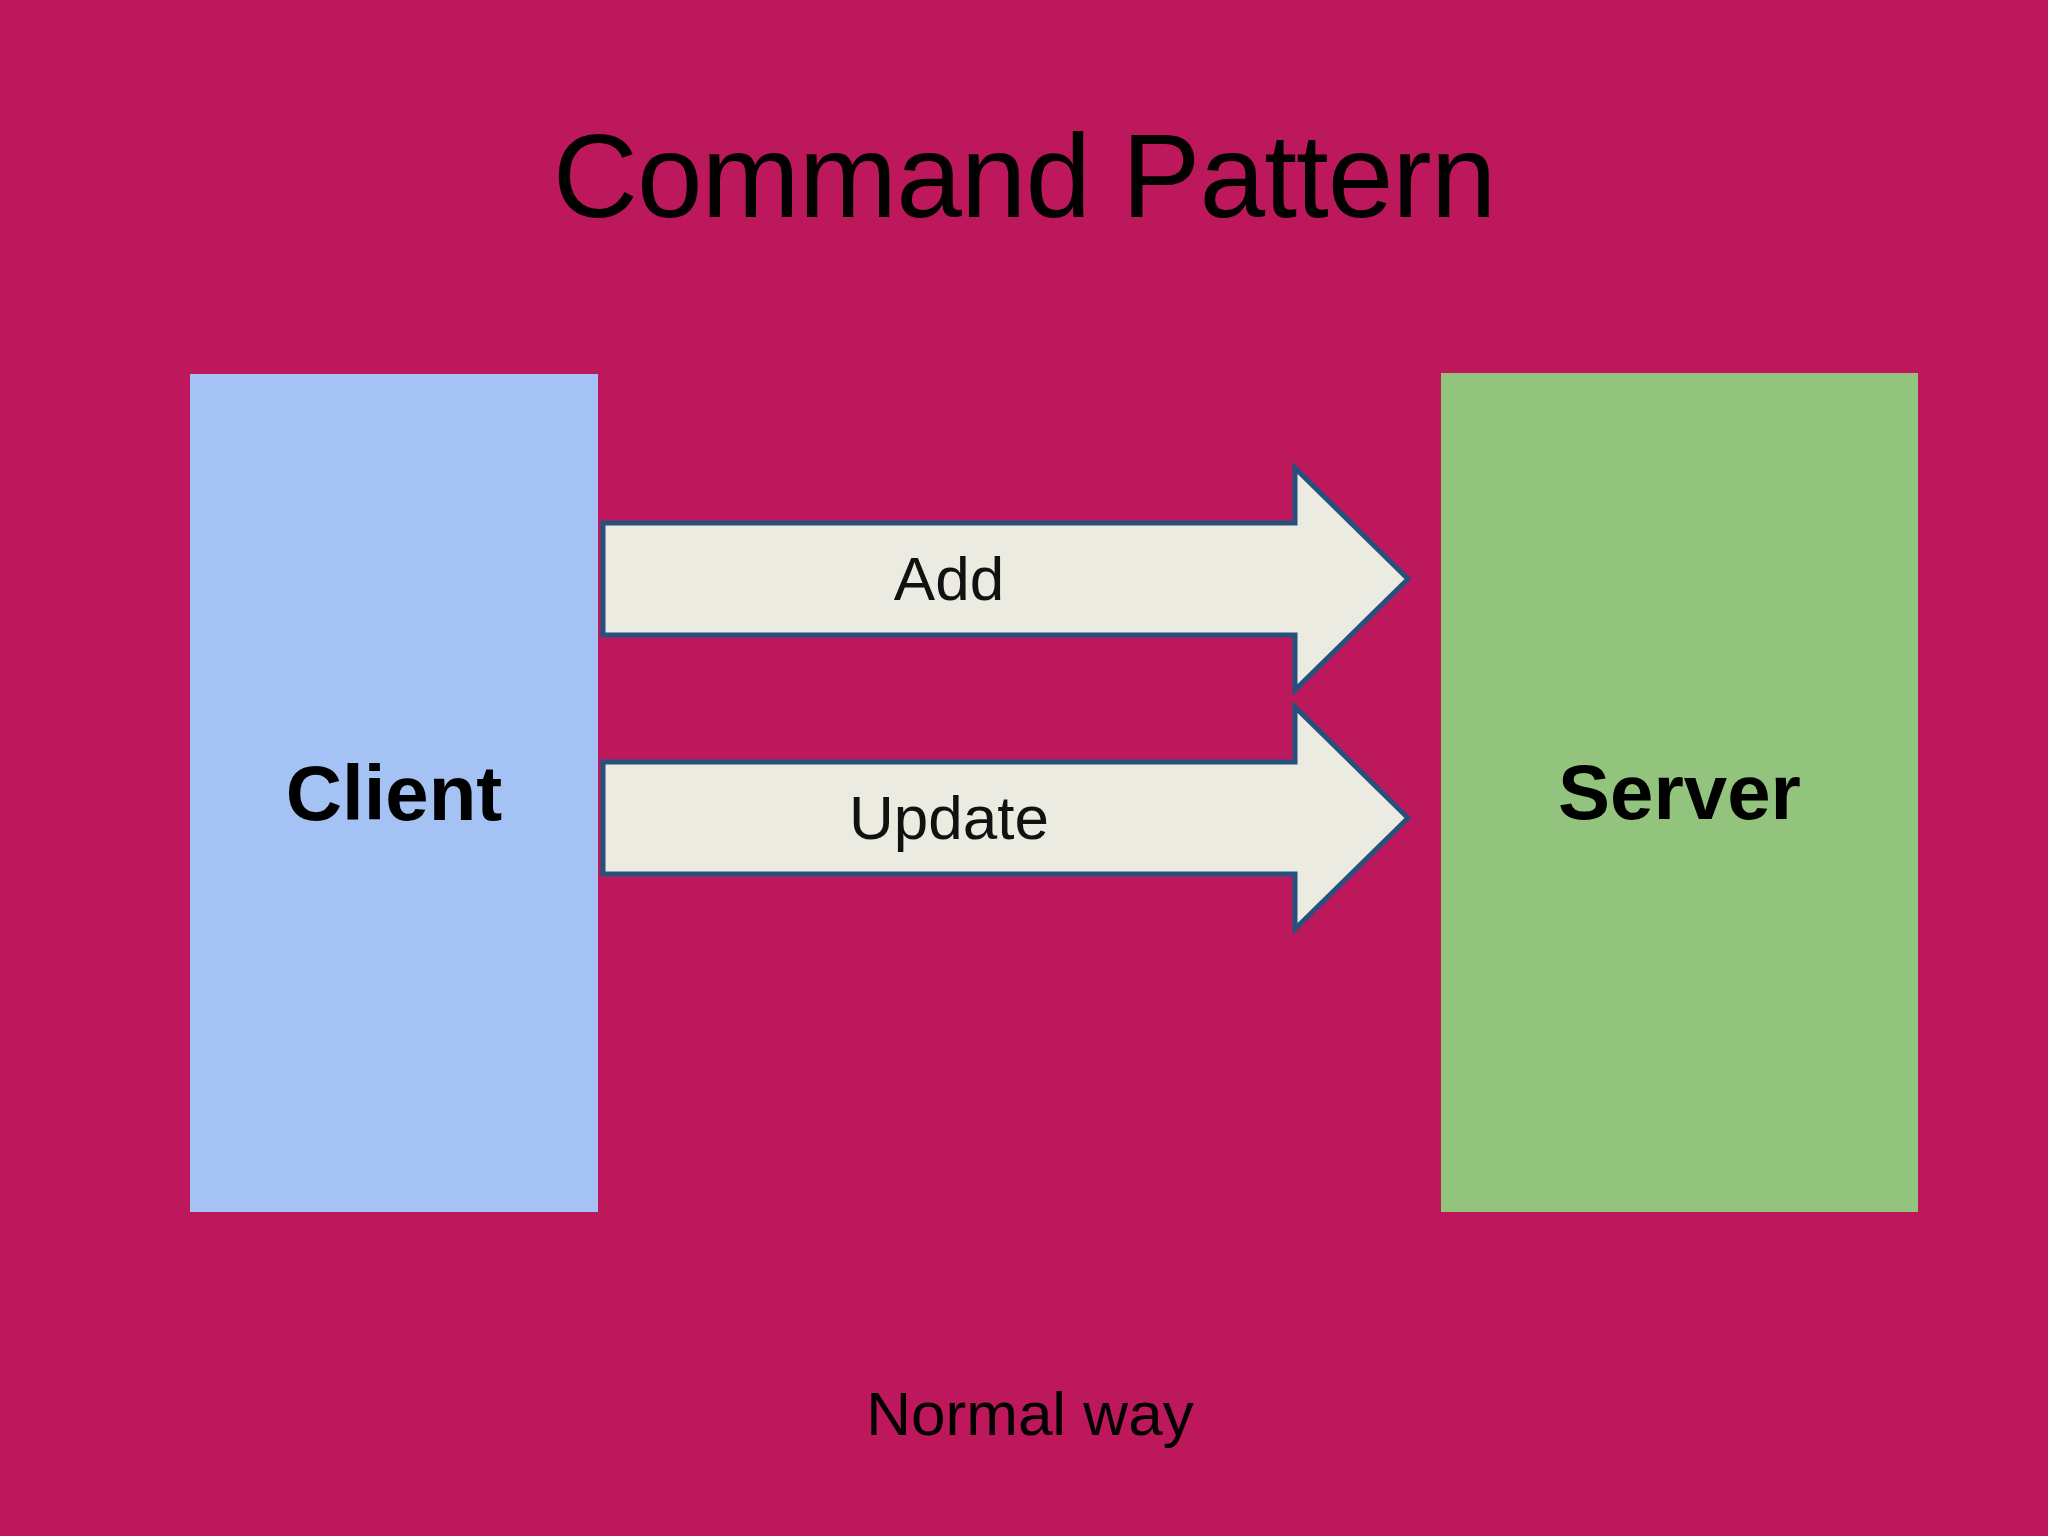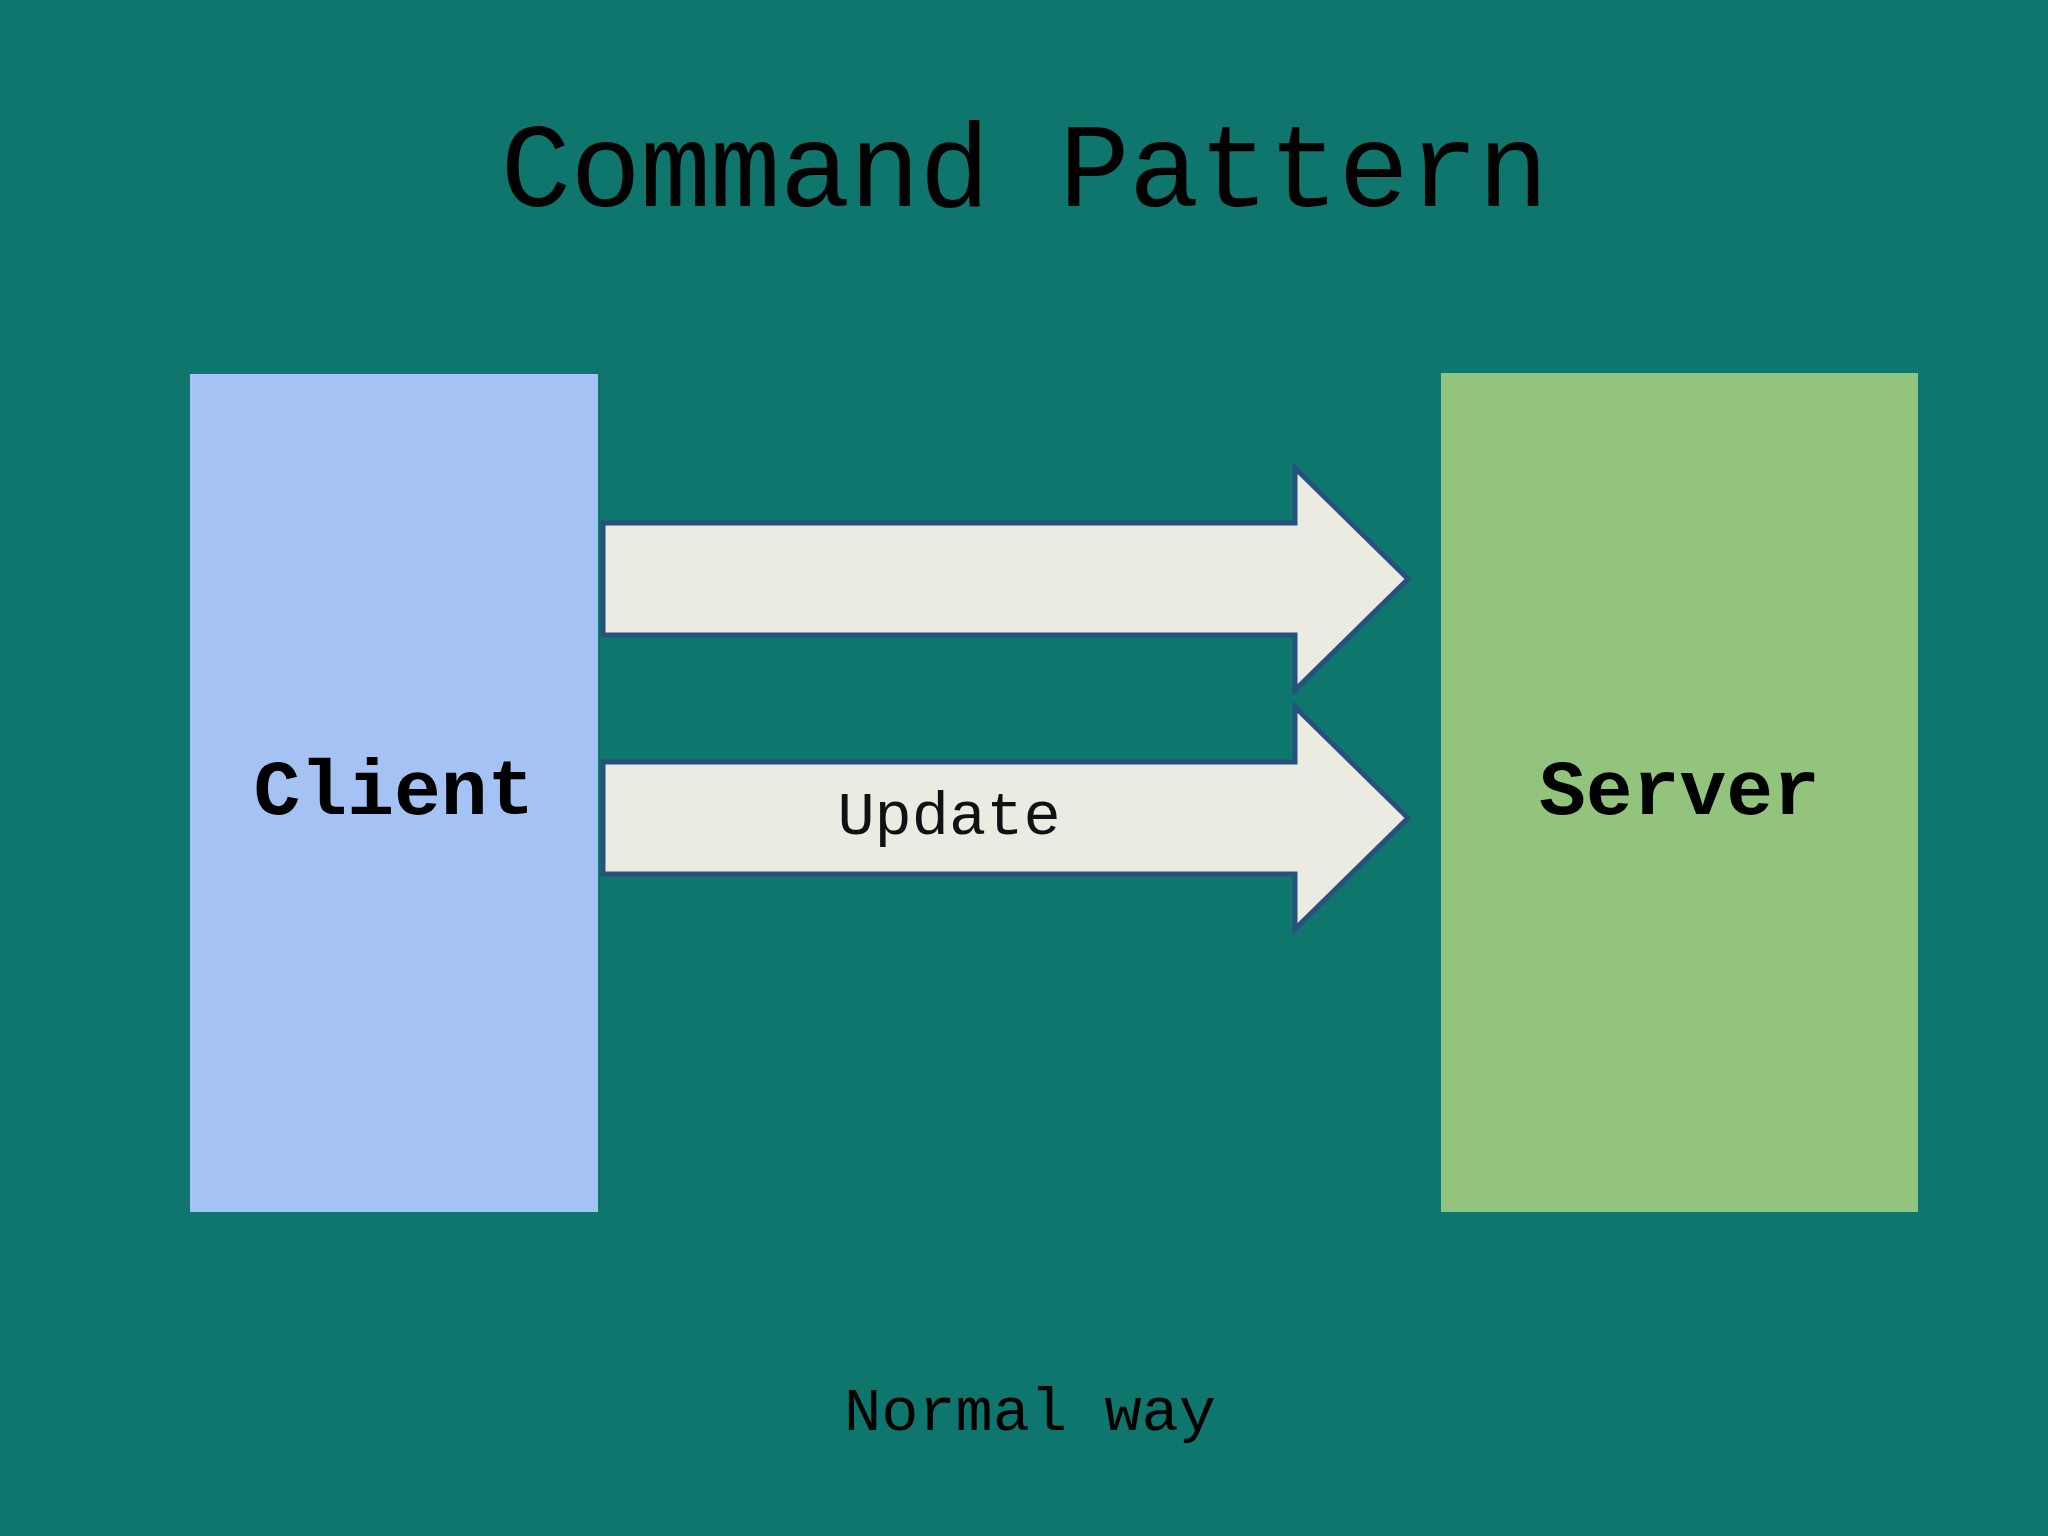--- a/index.html
+++ b/index.html
@@ -87,36 +87,37 @@
     width: 100%;
     text-align: center;
     font-size: 62px;
     color: #000000;
     padding-left: 6px;
   }
 </style>
 </head>
 <body>
 
-<div class="slide" style="background-color: #0f766e; font-family: Liberation Mono, monospace;">
+<div class="slide" style="background-color: #be185d;">
 
   <div class="title" style="color: rgb(0, 0, 0);">Command Pattern</div>
 
   <div class="box client-box" style="background-color: rgb(164, 194, 244);">
     <span class="box-label">Client</span>
   </div>
 
   <div class="box server-box" style="background-color: rgb(147, 196, 125);">
     <span class="box-label">Server</span>
   </div>
 
   <div class="arrow arrow-add">
     <svg viewBox="0 0 805 222">
       <polygon points="0,55 692,55 692,0 805,111 692,222 692,167 0,167" stroke-width="5" stroke-linejoin="miter" style="fill: rgb(236, 235, 225); stroke: rgb(39, 81, 125);"></polygon>
     </svg>
+    <span class="arrow-label">Add</span>
   </div>
 
   <div class="arrow arrow-update">
     <svg viewBox="0 0 805 222">
       <polygon points="0,55 692,55 692,0 805,111 692,222 692,167 0,167" stroke-width="5" stroke-linejoin="miter" style="fill: rgb(236, 235, 225); stroke: rgb(39, 81, 125);"></polygon>
     </svg>
     <span class="arrow-label">Update</span>
   </div>
 
 

